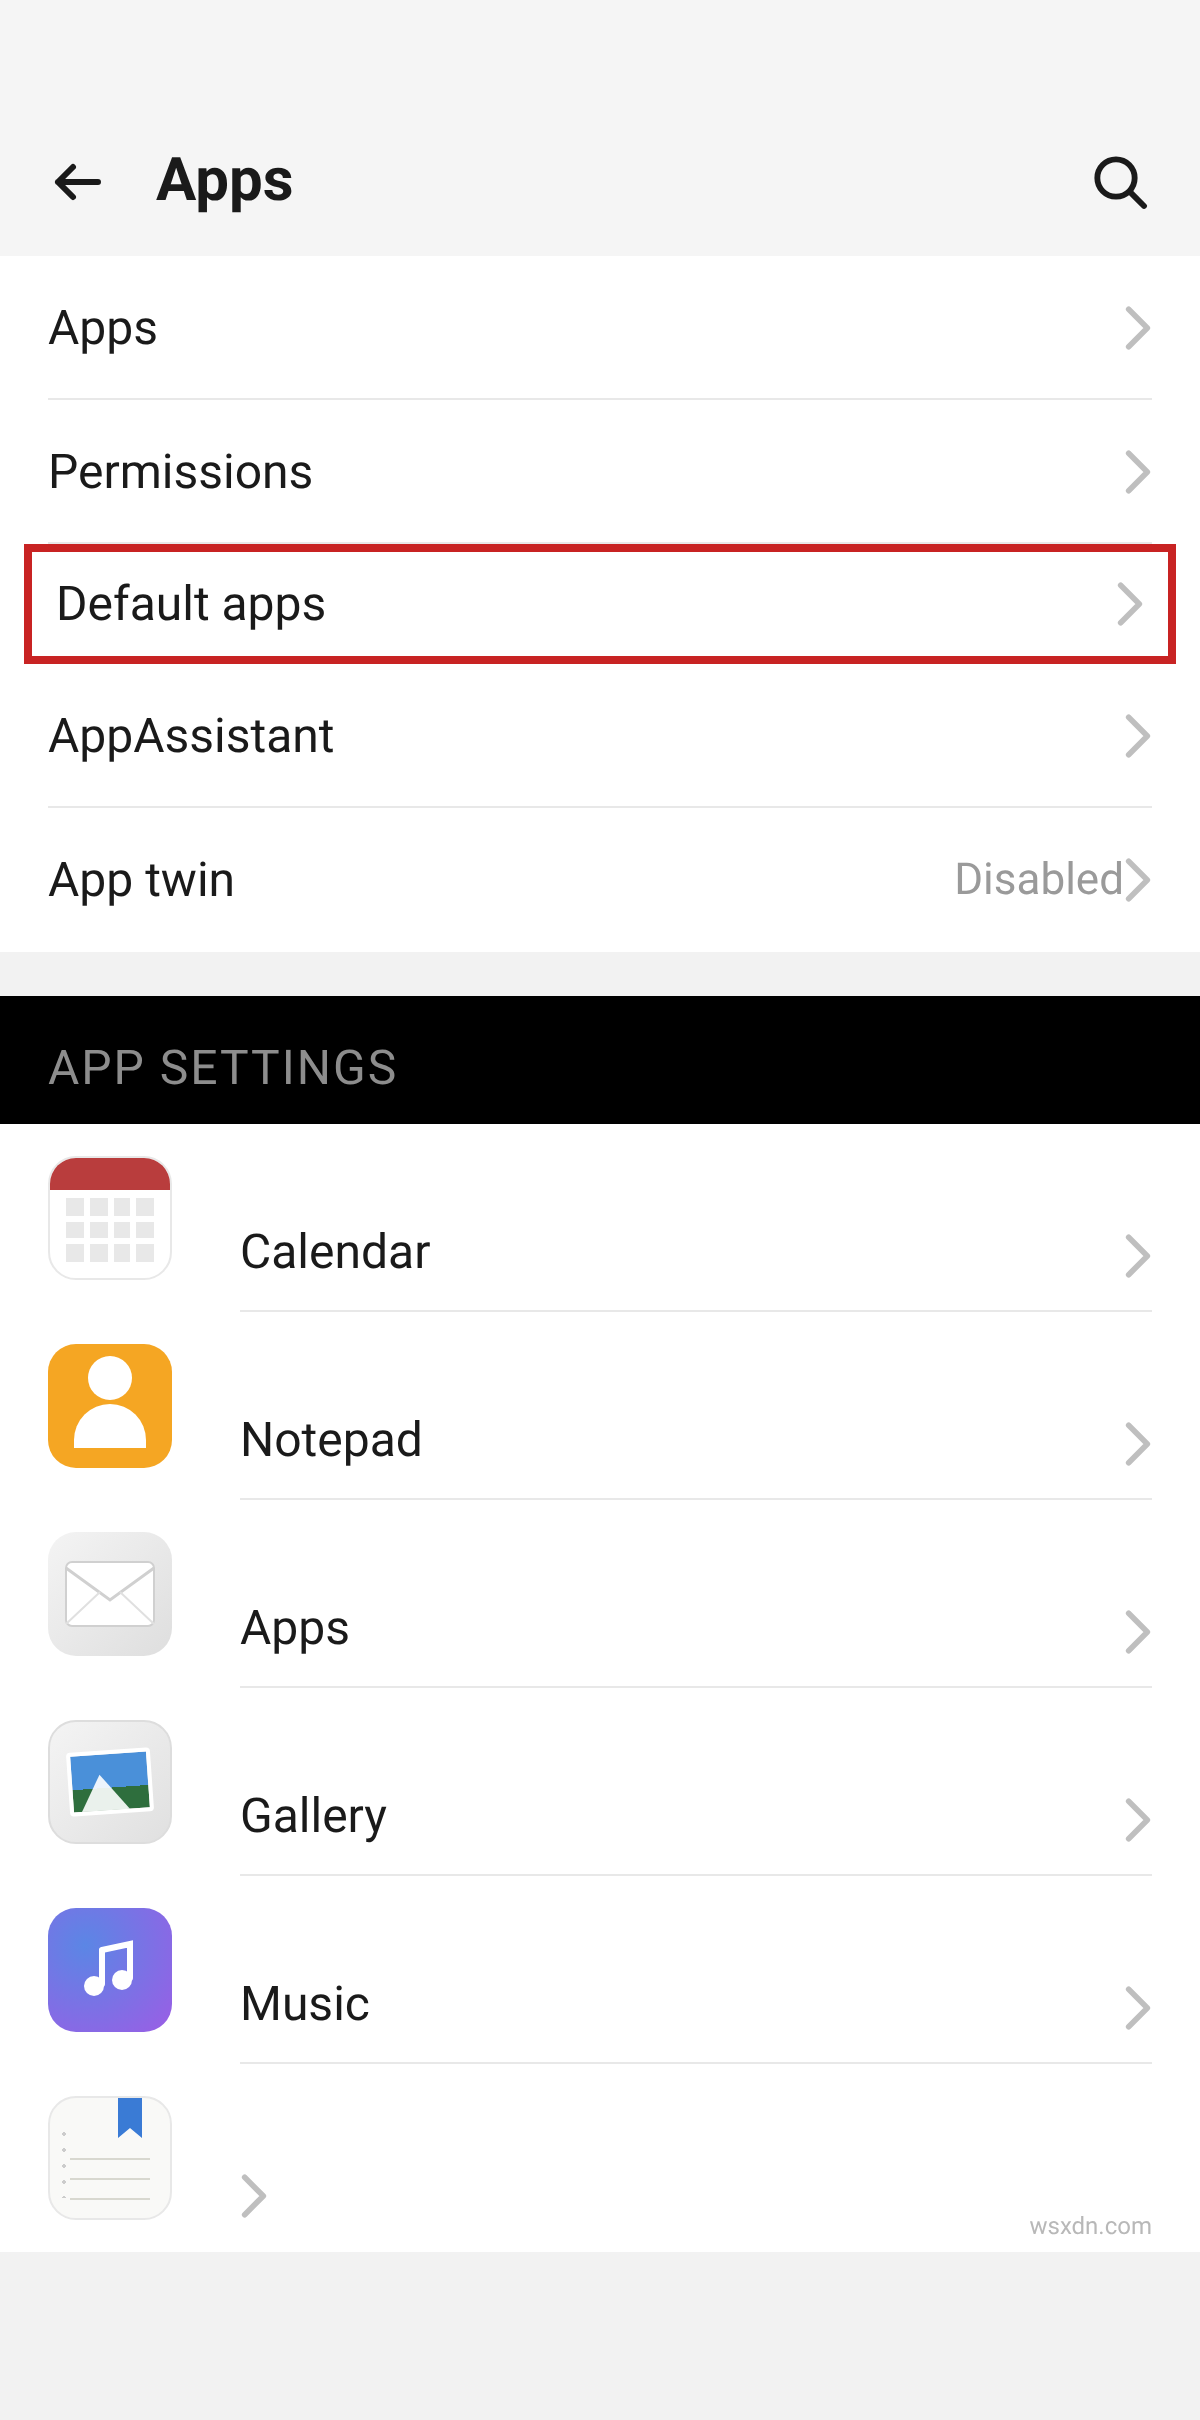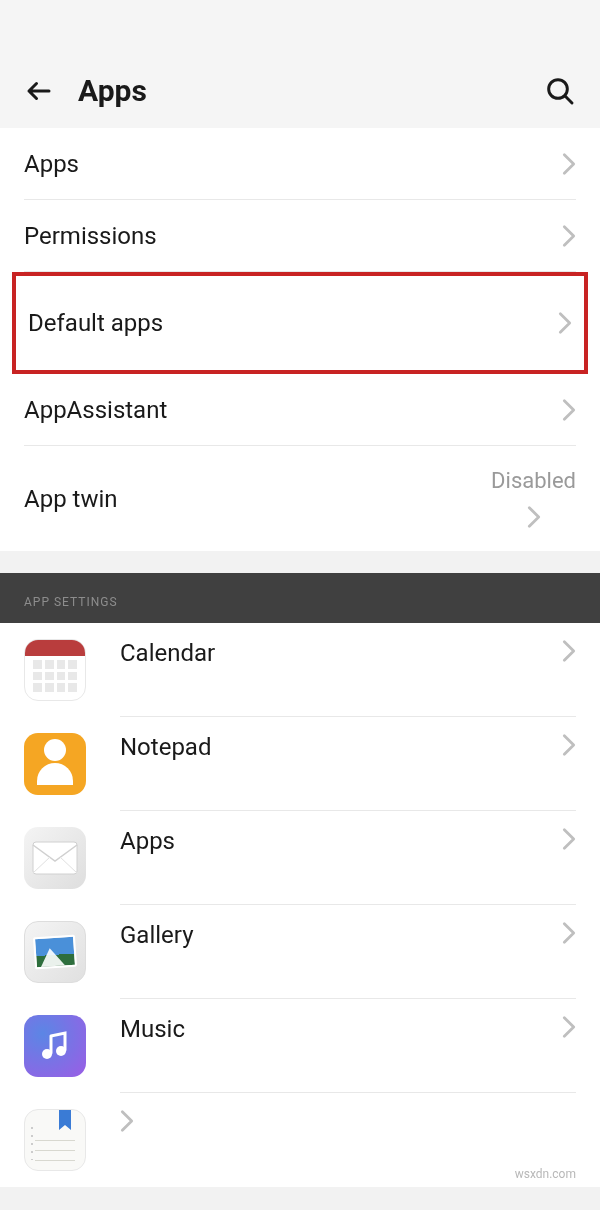--- a/index.html
+++ b/index.html
@@ -58,55 +58,53 @@
       height: 1px;
       background: #e8e8e8;
     }
     .item-label {
       font-size: 24px;
       color: #1a1a1a;
     }
     .item-right {
       display: flex;
       align-items: center;
-      gap: 12px;
-      flex-direction: column;
     }
     .item-value {
       font-size: 22px;
       color: #9a9a9a;
     }
     .chevron {
       width: 14px;
       height: 24px;
       display: flex;
       align-items: center;
     }
     .highlighted {
       border: 4px solid #c82323;
       margin: 0 12px;
-      padding: 33px 12px;
+      padding: 12px 12px;
     }
     .highlighted.with-divider::after {
       display: none;
     }
     .section-gap {
       height: 22px;
       background: #f2f2f2;
     }
     .section-header {
       padding: 22px 24px 14px 24px;
-      font-size: 12px;
+      font-size: 24px;
       color: #8d8d8d;
       letter-spacing: 1px;
-      background: #404040;
+      background: #000000;
     }
     .app-item {
       display: flex;
-      align-items: flex-start;
+      align-items: flex-end;
       padding: 16px 24px 16px 24px;
       position: relative;
       background: #fff;
     }
     .app-item.with-divider::after {
       content: "";
       position: absolute;
       left: 120px;
       right: 24px;
       bottom: 0;

